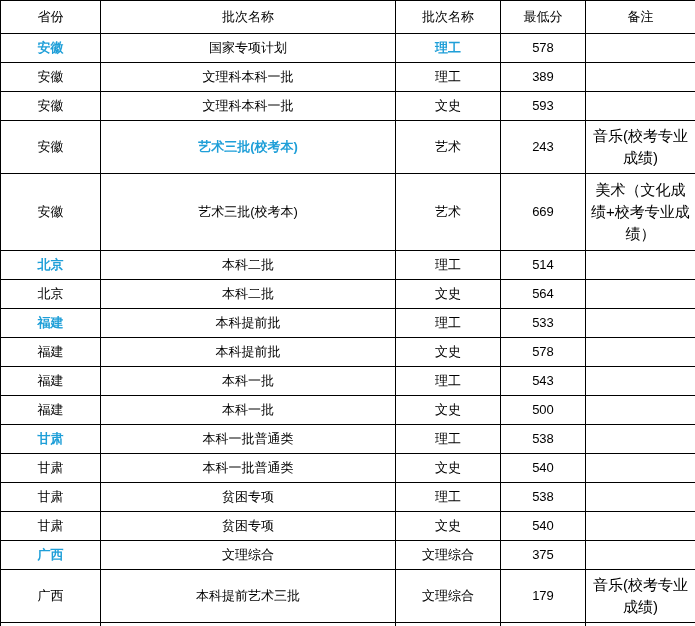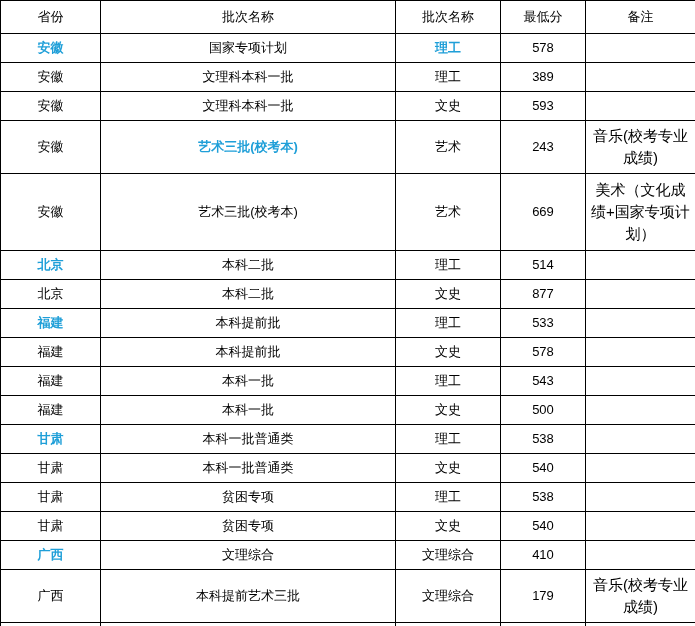--- a/index.html
+++ b/index.html
@@ -108,34 +108,34 @@
           <td class="hl">艺术三批(校考本)</td>
           <td>艺术</td>
           <td>243</td>
           <td class="note">音乐(校考专业成绩)</td>
         </tr>
         <tr class="taller">
           <td>安徽</td>
           <td>艺术三批(校考本)</td>
           <td>艺术</td>
           <td>669</td>
-          <td class="note">美术（文化成绩+国家专项计划）</td>
+          <td class="note">美术（文化成绩+校考专业成绩）</td>
         </tr>
         <tr>
           <td class="hl">北京</td>
           <td>本科二批</td>
           <td>理工</td>
           <td>514</td>
           <td class="note"></td>
         </tr>
         <tr>
           <td>北京</td>
           <td>本科二批</td>
           <td>文史</td>
-          <td>877</td>
+          <td>564</td>
           <td class="note"></td>
         </tr>
         <tr>
           <td class="hl">福建</td>
           <td>本科提前批</td>
           <td>理工</td>
           <td>533</td>
           <td class="note"></td>
         </tr>
         <tr>
@@ -184,21 +184,21 @@
           <td>甘肃</td>
           <td>贫困专项</td>
           <td>文史</td>
           <td>540</td>
           <td class="note"></td>
         </tr>
         <tr>
           <td class="hl">广西</td>
           <td>文理综合</td>
           <td>文理综合</td>
-          <td>410</td>
+          <td>375</td>
           <td class="note"></td>
         </tr>
         <tr class="tall">
           <td>广西</td>
           <td>本科提前艺术三批</td>
           <td>文理综合</td>
           <td>179</td>
           <td class="note">音乐(校考专业成绩)</td>
         </tr>
         <tr class="taller">

